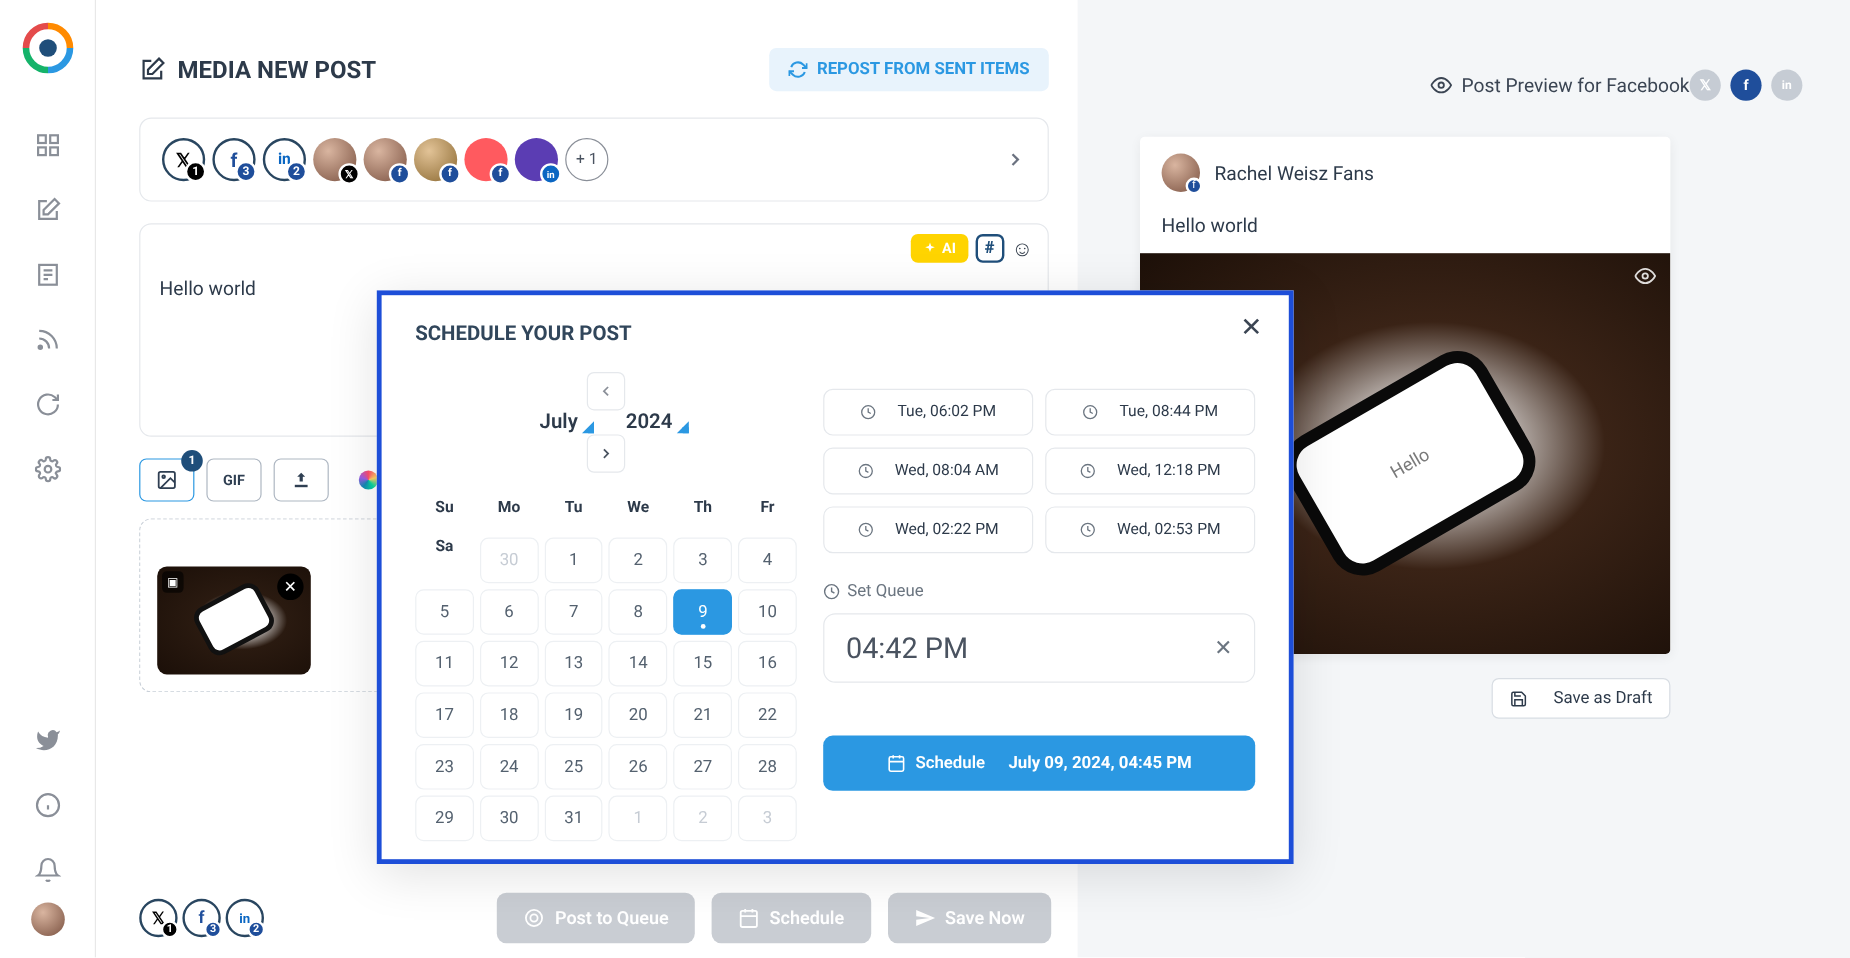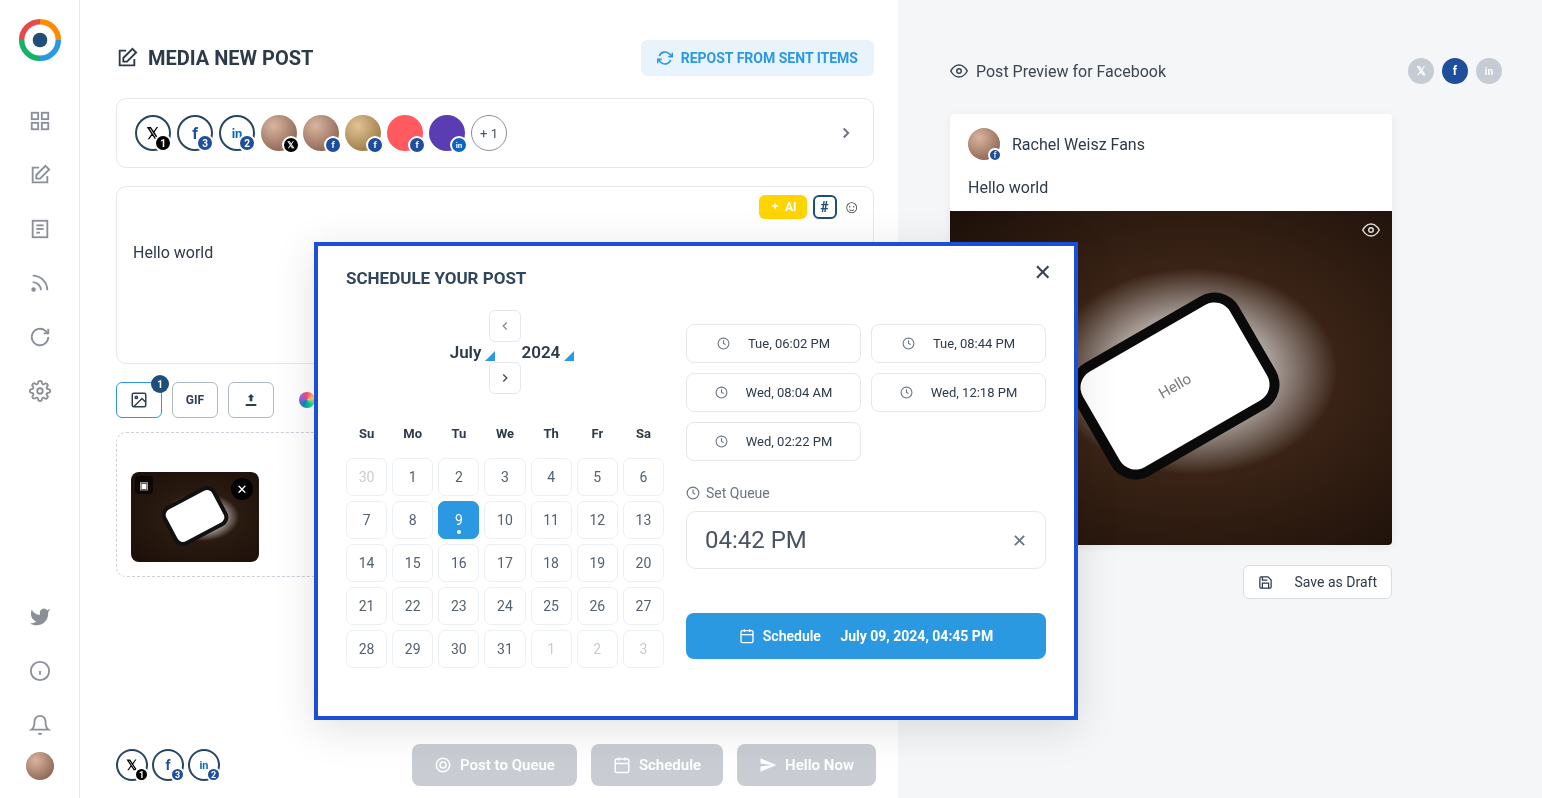--- a/index.html
+++ b/index.html
@@ -122,21 +122,21 @@
   color: #4a5360;
   font-size: 13px;
   display: flex; align-items: center; justify-content: center;
 }
 .chevron { color: #6b7280; cursor: pointer; }
 
 .composer {
   margin-top: 18px;
   border: 1px solid #e5e8ec;
   border-radius: 10px;
-  padding: 26px 16px;
+  padding: 14px 16px;
   height: 178px;
   position: relative;
 }
 .composer-tools {
   position: absolute;
   top: 8px; right: 12px;
   display: flex;
   gap: 6px;
   align-items: center;
 }
@@ -292,21 +292,21 @@
   position: absolute;
   left: 898px; top: 0;
   width: 644px;
   height: 100%;
   background: #f4f6f8;
   padding: 58px 40px 0 52px;
 }
 .preview-header {
   display: flex;
   align-items: center;
-  justify-content: space-between;
+  justify-content: flex-end;
   color: #3b4553;
   font-size: 16px;
 }
 .ph-left { display: flex; align-items: center; gap: 8px; }
 .ph-icons { display: flex; gap: 8px; }
 .ph-ic {
   width: 26px; height: 26px; border-radius: 50%;
   display: flex; align-items: center; justify-content: center;
   font-size: 12px; font-weight: 700; color: #fff;
 }
@@ -420,23 +420,23 @@
 .cal-month span { position: relative; }
 .cal-month span::after {
   content: '';
   position: absolute;
   right: -14px; bottom: 1px;
   border: 5px solid transparent;
   border-bottom-color: #2b98e2;
   border-right-color: #2b98e2;
 }
 .cal-grid {
-  margin-top: 32px;
+  margin-top: 22px;
   display: grid;
-  grid-template-columns: repeat(7, 1fr);
+  grid-template-columns: repeat(6, 1fr);
   gap: 5px;
 }
 .dow {
   text-align: center;
   font-size: 13px;
   font-weight: 700;
   color: #2d3a4a;
   padding-bottom: 12px;
 }
 .day {
@@ -704,21 +704,21 @@
             <line x1="16" y1="2" x2="16" y2="6"></line>
             <line x1="8" y1="2" x2="8" y2="6"></line>
             <line x1="3" y1="10" x2="21" y2="10"></line>
           </svg>
         <span>Schedule</span>
       </div>
       <div class="bb-btn">
         <svg width="18" height="18" viewBox="0 0 24 24" fill="#fff">
             <path d="M2 21l21-9L2 3v7l15 2-15 2z"></path>
           </svg>
-        <span>Hello Now</span>
+        <span>Save Now</span>
       </div>
     </div>
   </div>
 </div>
 
 <div class="right">
   <div class="preview-header">
     <div class="ph-left">
       <svg width="18" height="18" viewBox="0 0 24 24" fill="none" stroke="#3b4553" stroke-width="2">
           <path d="M1 12s4-8 11-8 11 8 11 8-4 8-11 8-11-8-11-8z"></path>
@@ -861,20 +861,27 @@
             </svg>
             <span>Wed, 12:18 PM</span>
           </div>
           <div class="time-btn">
             <svg width="13" height="13" viewBox="0 0 24 24" fill="none" stroke="#6b7580" stroke-width="2">
               <circle cx="12" cy="12" r="10"></circle>
               <polyline points="12 6 12 12 16 14"></polyline>
             </svg>
             <span>Wed, 02:22 PM</span>
           </div>
+          <div class="time-btn">
+            <svg width="13" height="13" viewBox="0 0 24 24" fill="none" stroke="#6b7580" stroke-width="2">
+              <circle cx="12" cy="12" r="10"></circle>
+              <polyline points="12 6 12 12 16 14"></polyline>
+            </svg>
+            <span>Wed, 02:53 PM</span>
+          </div>
         </div>
       <div class="set-time-lbl">
         <svg width="14" height="14" viewBox="0 0 24 24" fill="none" stroke="#6b7580" stroke-width="2">
             <circle cx="12" cy="12" r="10"></circle>
             <polyline points="12 6 12 12 16 14"></polyline>
           </svg>
         <span>Set Queue</span>
       </div>
       <div class="time-input">
         <span>04:42 PM</span>

